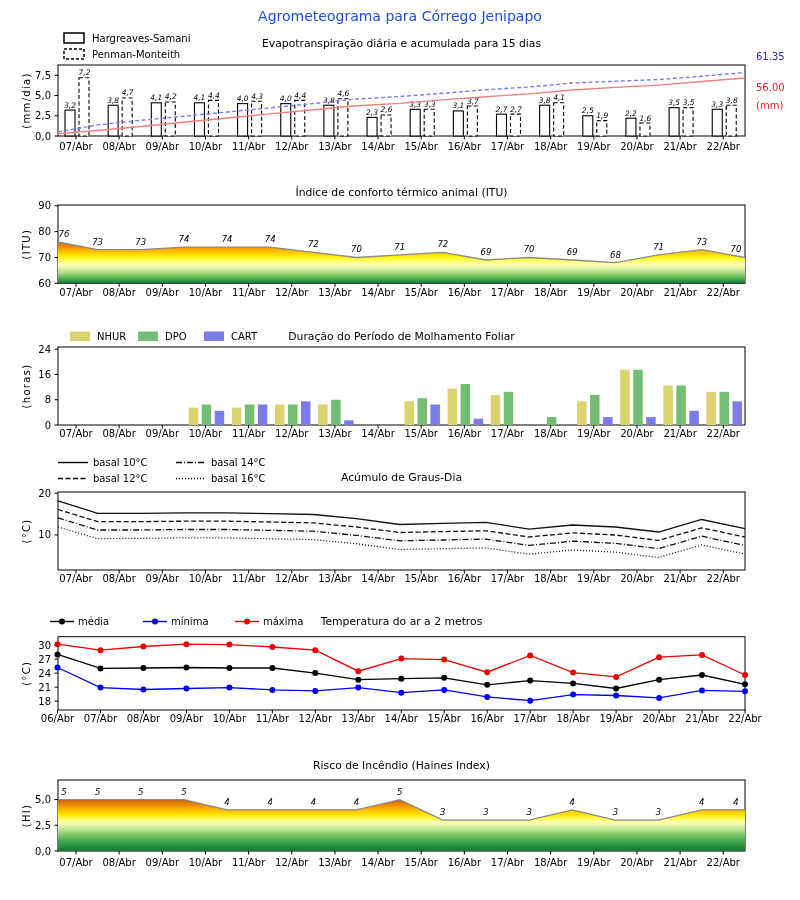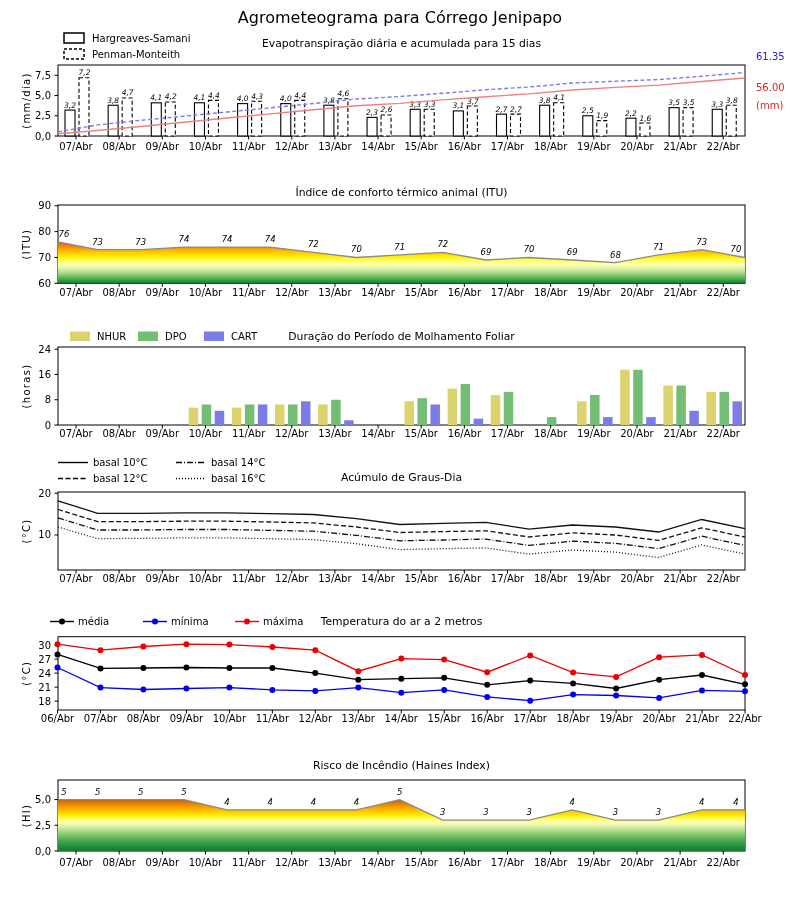--- a/index.html
+++ b/index.html
@@ -1,19 +1,19 @@
 <!DOCTYPE html>
 <html><head>
 <meta charset="utf-8">
 <style>
   html,body{margin:0;padding:0;background:#fff;}
   body{width:800px;height:900px;font-family:"DejaVu Sans","Liberation Sans",sans-serif;}
   #figure-wrap{position:relative;width:800px;height:900px;background:#fff;overflow:hidden;}
   #main-title{position:absolute;top:8px;left:0;width:800px;text-align:center;
-    font-size:16px;color:#000000;}
+    font-size:14px;color:#1d4ed8;}
   svg text{font-family:"DejaVu Sans","Liberation Sans",sans-serif;}
 </style>
 </head>
 <body>
 
 <div id="figure-wrap">
   <div id="main-title">Agrometeograma para Córrego Jenipapo</div>
   <svg id="chart" width="800" height="900" viewBox="0 0 800 900">
       <g>
         <text x="401.5" y="47" text-anchor="middle" font-size="10.8" fill="#000">Evapotranspiração diária e acumulada para 15 dias</text>

